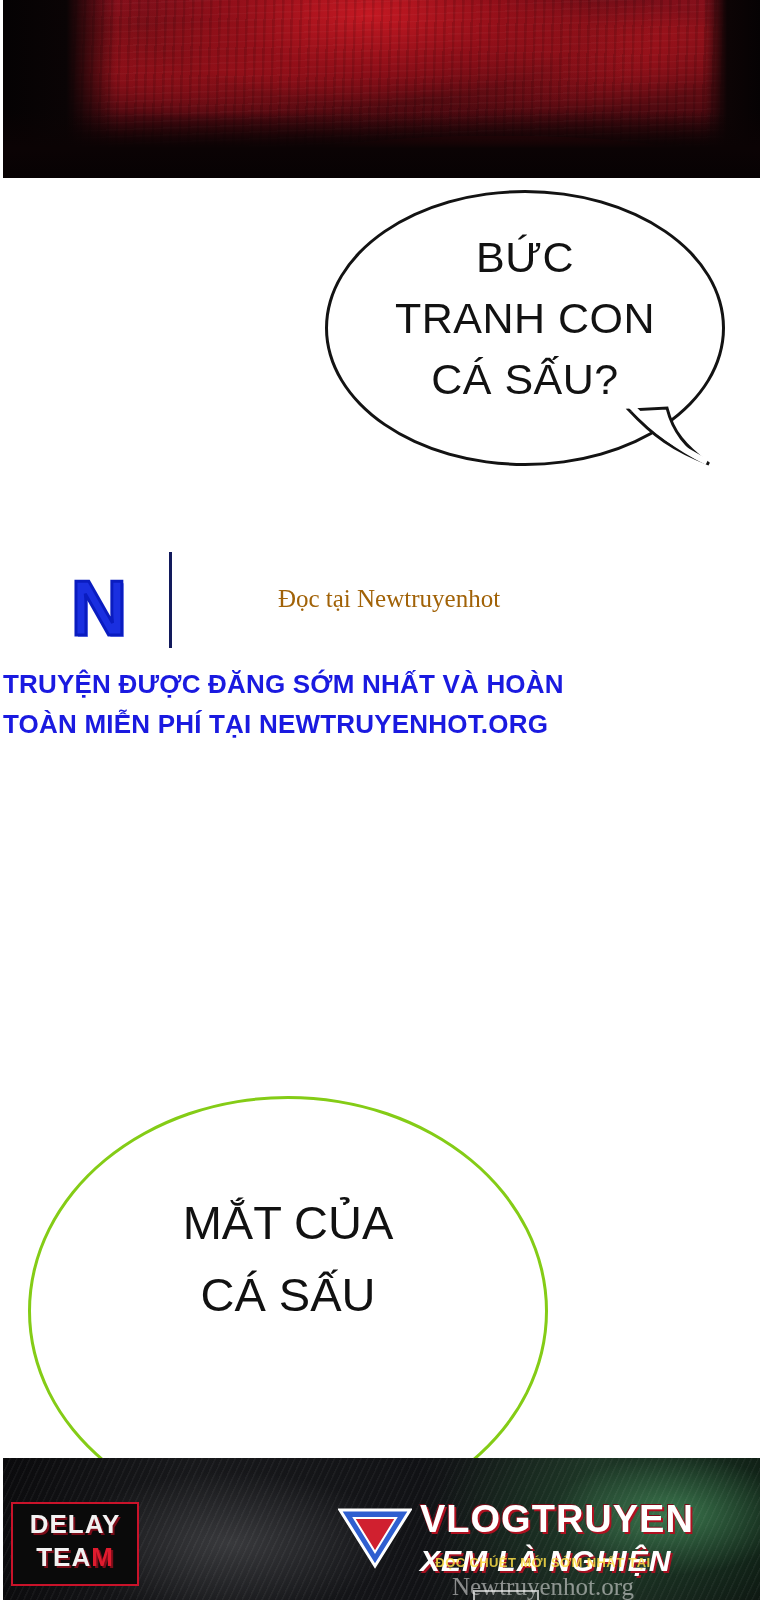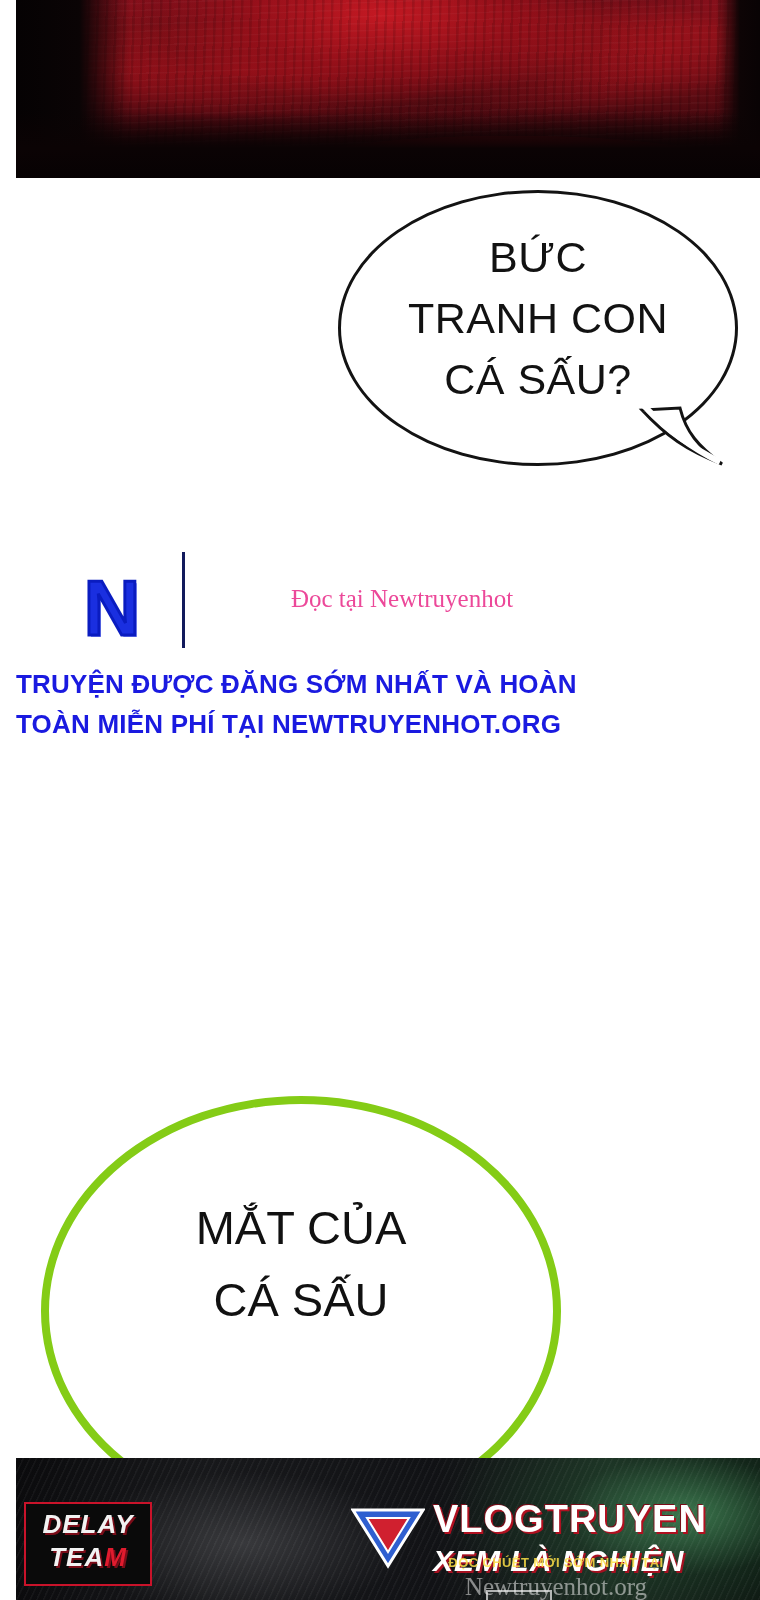--- a/index.html
+++ b/index.html
@@ -10,21 +10,21 @@
   body {
     width: 760px;
     height: 1600px;
     position: relative;
     overflow: hidden;
     font-family: "Liberation Sans", sans-serif;
   }
 
   .page {
     position: absolute;
-    top: 0; left: 16px;
+    top: 0; left: 3px;
     width: 658px;
     height: 1600px;
     background: #ffffff;
     padding-left: 36px;
   }
 
   
   .panel-top {
     position: absolute;
     top: 0; left: 0;
@@ -162,21 +162,21 @@
   }
   .credit-lines {
     position: absolute;
     left: 196px;
     top: 30px;
     width: 380px;
     text-align: center;
     font-family: "Liberation Serif", serif;
     font-size: 25px;
     line-height: 34px;
-    color: #ec4899;
+    color: #a16207;
   }
   .promo {
     position: absolute;
     left: 0; right: 0;
     top: 112px;
     font-family: "Liberation Sans", sans-serif;
     font-weight: bold;
     font-size: 26px;
     line-height: 40px;
     color: #1a1ae0;
@@ -184,21 +184,21 @@
     letter-spacing: 0.2px;
   }
 
   
   .bubble2 {
     position: absolute;
     left: 25px;
     top: 1096px;
     width: 520px;
     height: 430px;
-    border: 8px solid #84cc16;
+    border: 3px solid #84cc16;
     border-radius: 50%;
     background: #ffffff;
     box-sizing: border-box;
   }
   .bubble2-text {
     position: absolute;
     left: 0; right: 0;
     top: 88px;
     text-align: center;
     font-family: "Liberation Sans", sans-serif;
@@ -240,21 +240,20 @@
     background: #0a0a0a;
     border: 2px solid #c9132a;
     box-sizing: border-box;
     padding: 4px 0 0 0;
   }
   .delay-team .l1, .delay-team .l2 {
     display: block;
     text-align: center;
     font-family: "Liberation Sans", sans-serif;
     font-weight: bold;
-    font-style: italic;
     font-size: 26px;
     line-height: 33px;
     color: #f2f2f2;
     text-shadow: 2px 2px 0 #7a0c18;
     letter-spacing: 1px;
   }
   .delay-team .l2 .red {
     color: #e01b2e;
   }
   .vlog {

